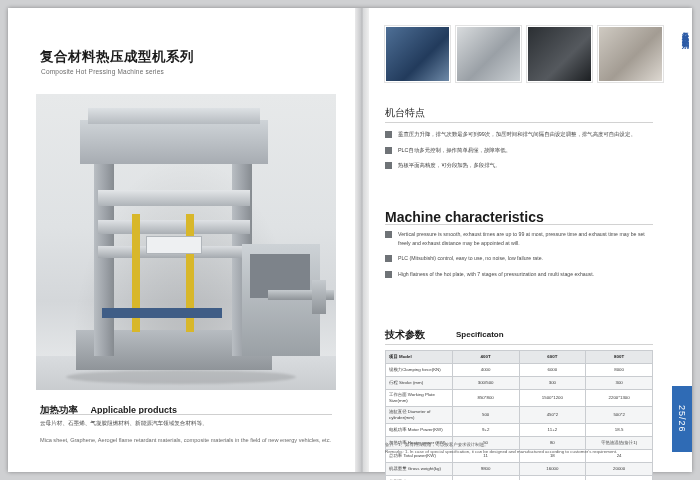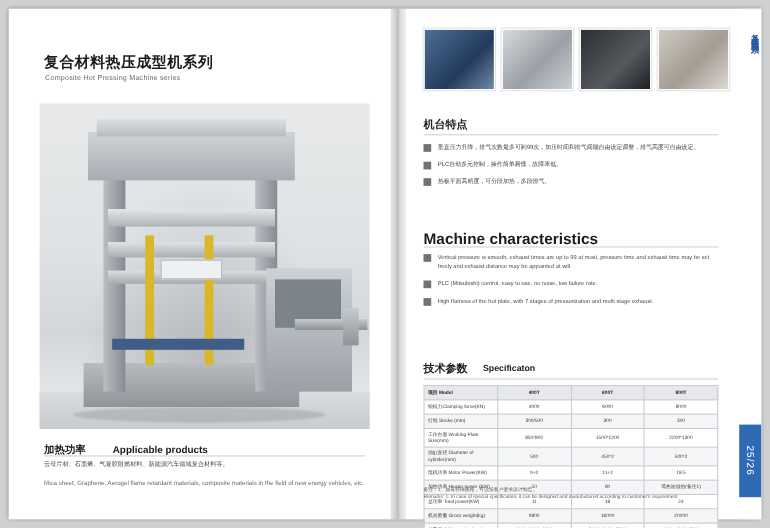--- a/index.html
+++ b/index.html
@@ -51,21 +51,21 @@
   .m-yellow{left:96px;top:120px;width:8px;height:118px;background:#d8b72a;}
   .m-yellow2{left:150px;top:120px;width:8px;height:118px;background:#d8b72a;}
   .m-blue{left:66px;top:214px;width:120px;height:10px;background:#3f5d86;}
   .m-label{left:110px;top:142px;width:54px;height:16px;background:#eef0f2;border:1px solid #b0b5ba;}
   .m-arm{left:232px;top:196px;width:66px;height:10px;background:linear-gradient(to bottom,#c5cace,#8e9398);}
   .m-arm2{left:276px;top:186px;width:14px;height:34px;background:linear-gradient(to bottom,#c5cace,#8e9398);}
   .m-shadow{left:30px;top:276px;width:230px;height:14px;background:rgba(0,0,0,.12);border-radius:50%;filter:blur(1px);}
 
   .applic-head{position:absolute;left:32px;top:391px;}
   .applic-cn{font-size:9.5px;font-weight:bold;color:#1b1b1b;display:inline-block;}
-  .applic-en{font-size:9px;font-weight:bold;color:#1b1b1b;display:inline-block;margin-left:20px;}
+  .applic-en{font-size:9px;font-weight:bold;color:#1b1b1b;display:inline-block;margin-left:8px;}
   .applic-rule{position:absolute;left:32px;top:406px;width:292px;height:1px;background:#cfcfcf;}
   .applic-cn-text{position:absolute;left:32px;top:411px;width:292px;font-size:5.6px;color:#4a4a4a;line-height:9px;}
   .applic-en-text{position:absolute;left:32px;top:428px;width:292px;font-size:5.6px;color:#6a6a6a;line-height:9px;}
 
   
   .right{position:absolute;left:361px;top:0;width:323px;height:464px;background:#fff;}
   .side-tab{
     position:absolute;right:0;top:0;width:20px;height:464px;background:#ffffff;
   }
   .side-tab-cn{
@@ -80,33 +80,33 @@
     font-size:9px;letter-spacing:1px;
     display:flex;align-items:center;justify-content:center;
   }
   .thumbs{position:absolute;left:16px;top:18px;width:278px;height:54px;display:flex;gap:6px;}
   .thumb{width:65px;height:54px;border:1px solid #ffffff;box-shadow:0 0 0 1px #e2e2e2;}
   .t1{background:linear-gradient(135deg,#4e6f96,#223b5c 60%,#6f8aa8);}
   .t2{background:linear-gradient(135deg,#d8dbdd,#9aa0a6 55%,#c9ced2);}
   .t3{background:linear-gradient(135deg,#2b2f33,#55595e 60%,#1c1f22);}
   .t4{background:linear-gradient(135deg,#cfcac2,#a39c93 55%,#ddd8d1);}
 
-  .sec-cn{position:absolute;left:16px;top:98px;font-size:10px;font-weight:bold;color:#1b1b1b;}
+  .sec-cn{position:absolute;left:16px;top:98px;font-size:10px;font-weight:normal;color:#1b1b1b;}
   .sec-cn-rule{position:absolute;left:16px;top:114px;width:268px;height:1px;background:#d2d2d2;}
   .bullets-cn{position:absolute;left:16px;top:122px;width:272px;}
   .bullets-en{position:absolute;left:16px;top:222px;width:272px;}
   .sec-en{position:absolute;left:16px;top:201px;font-size:14px;font-weight:bold;color:#1b1b1b;}
   .sec-en-rule{position:absolute;left:16px;top:216px;width:268px;height:1px;background:#d2d2d2;}
   .b-row{display:flex;align-items:flex-start;margin-bottom:7px;}
   .b-mark{width:7px;height:7px;background:#6f7377;flex:0 0 auto;margin-right:6px;margin-top:1px;}
   .b-txt{font-size:5.4px;color:#3d3d3d;line-height:8.5px;}
   .b-txt-en{font-size:5.2px;color:#4a4a4a;line-height:8.5px;}
 
   .spec-cn{position:absolute;left:16px;top:320px;font-size:10px;font-weight:bold;color:#1b1b1b;}
-  .spec-en{position:absolute;left:70px;top:322px;font-size:8px;font-weight:bold;color:#1b1b1b;}
+  .spec-en{position:absolute;left:87px;top:322px;font-size:8px;font-weight:bold;color:#1b1b1b;}
   .spec-rule{position:absolute;left:16px;top:336px;width:268px;height:1px;background:#d2d2d2;}
 
   table.spec{
     position:absolute;left:16px;top:342px;width:268px;
     border-collapse:collapse;table-layout:fixed;
   }
   table.spec td{
     border:1px solid #c9ccd0;
     font-size:4.4px;color:#3a3a3a;
     padding:2px 3px;height:8px;line-height:6px;

